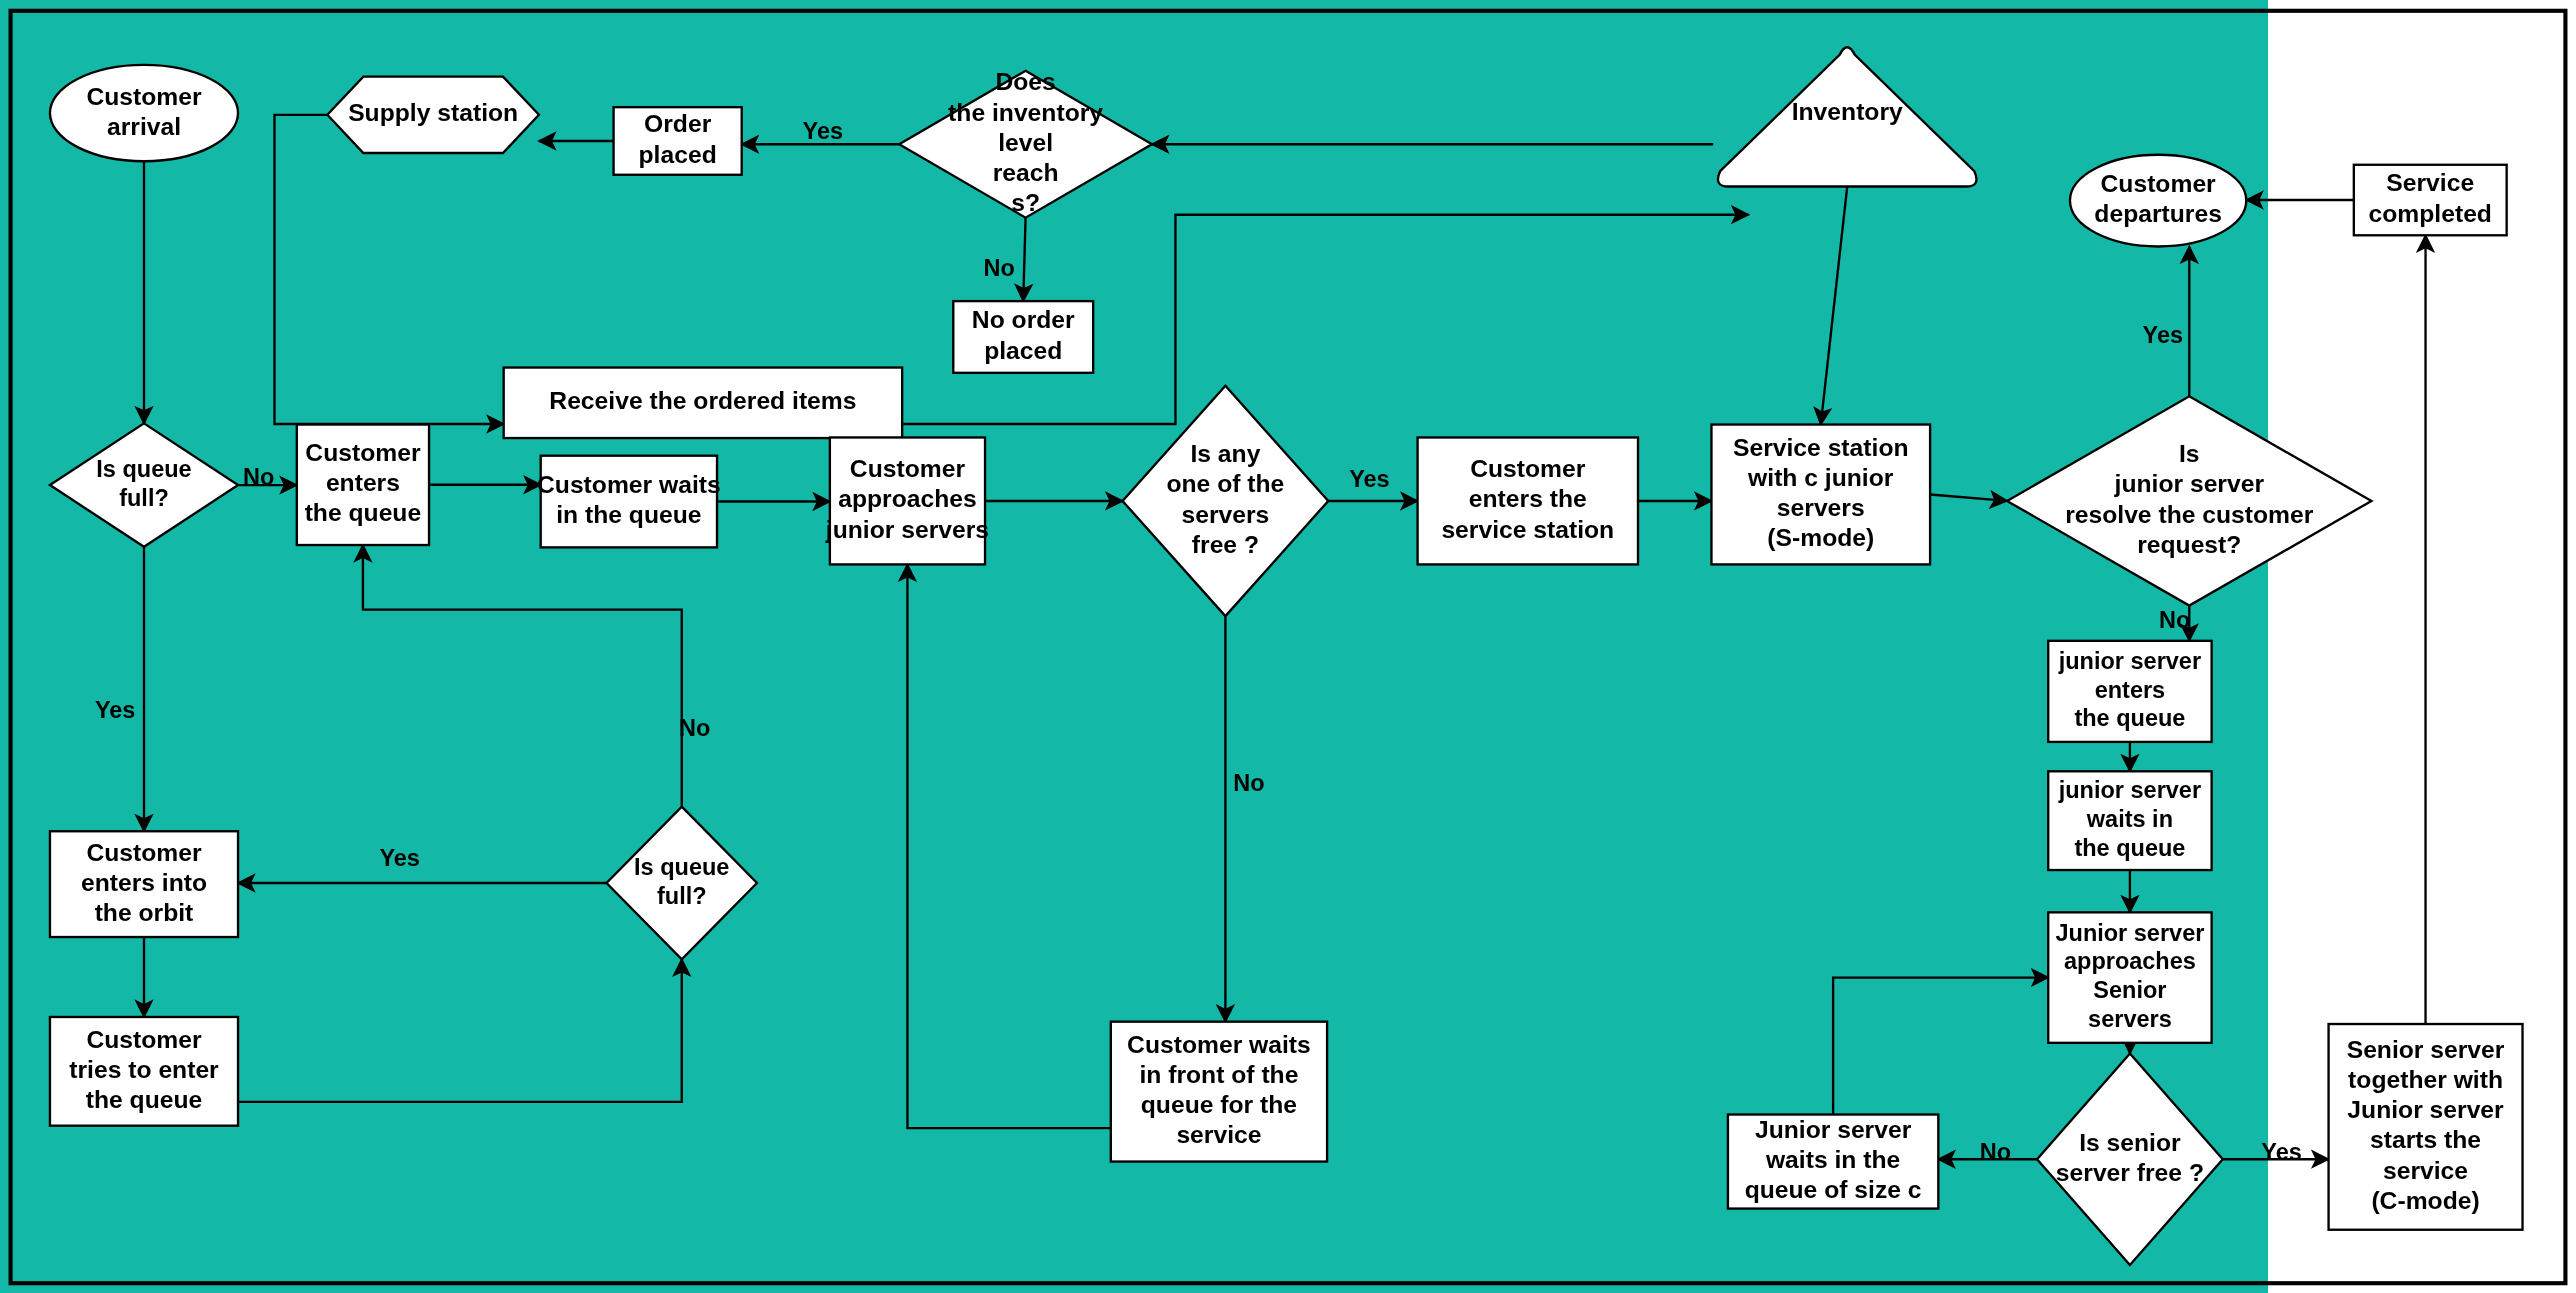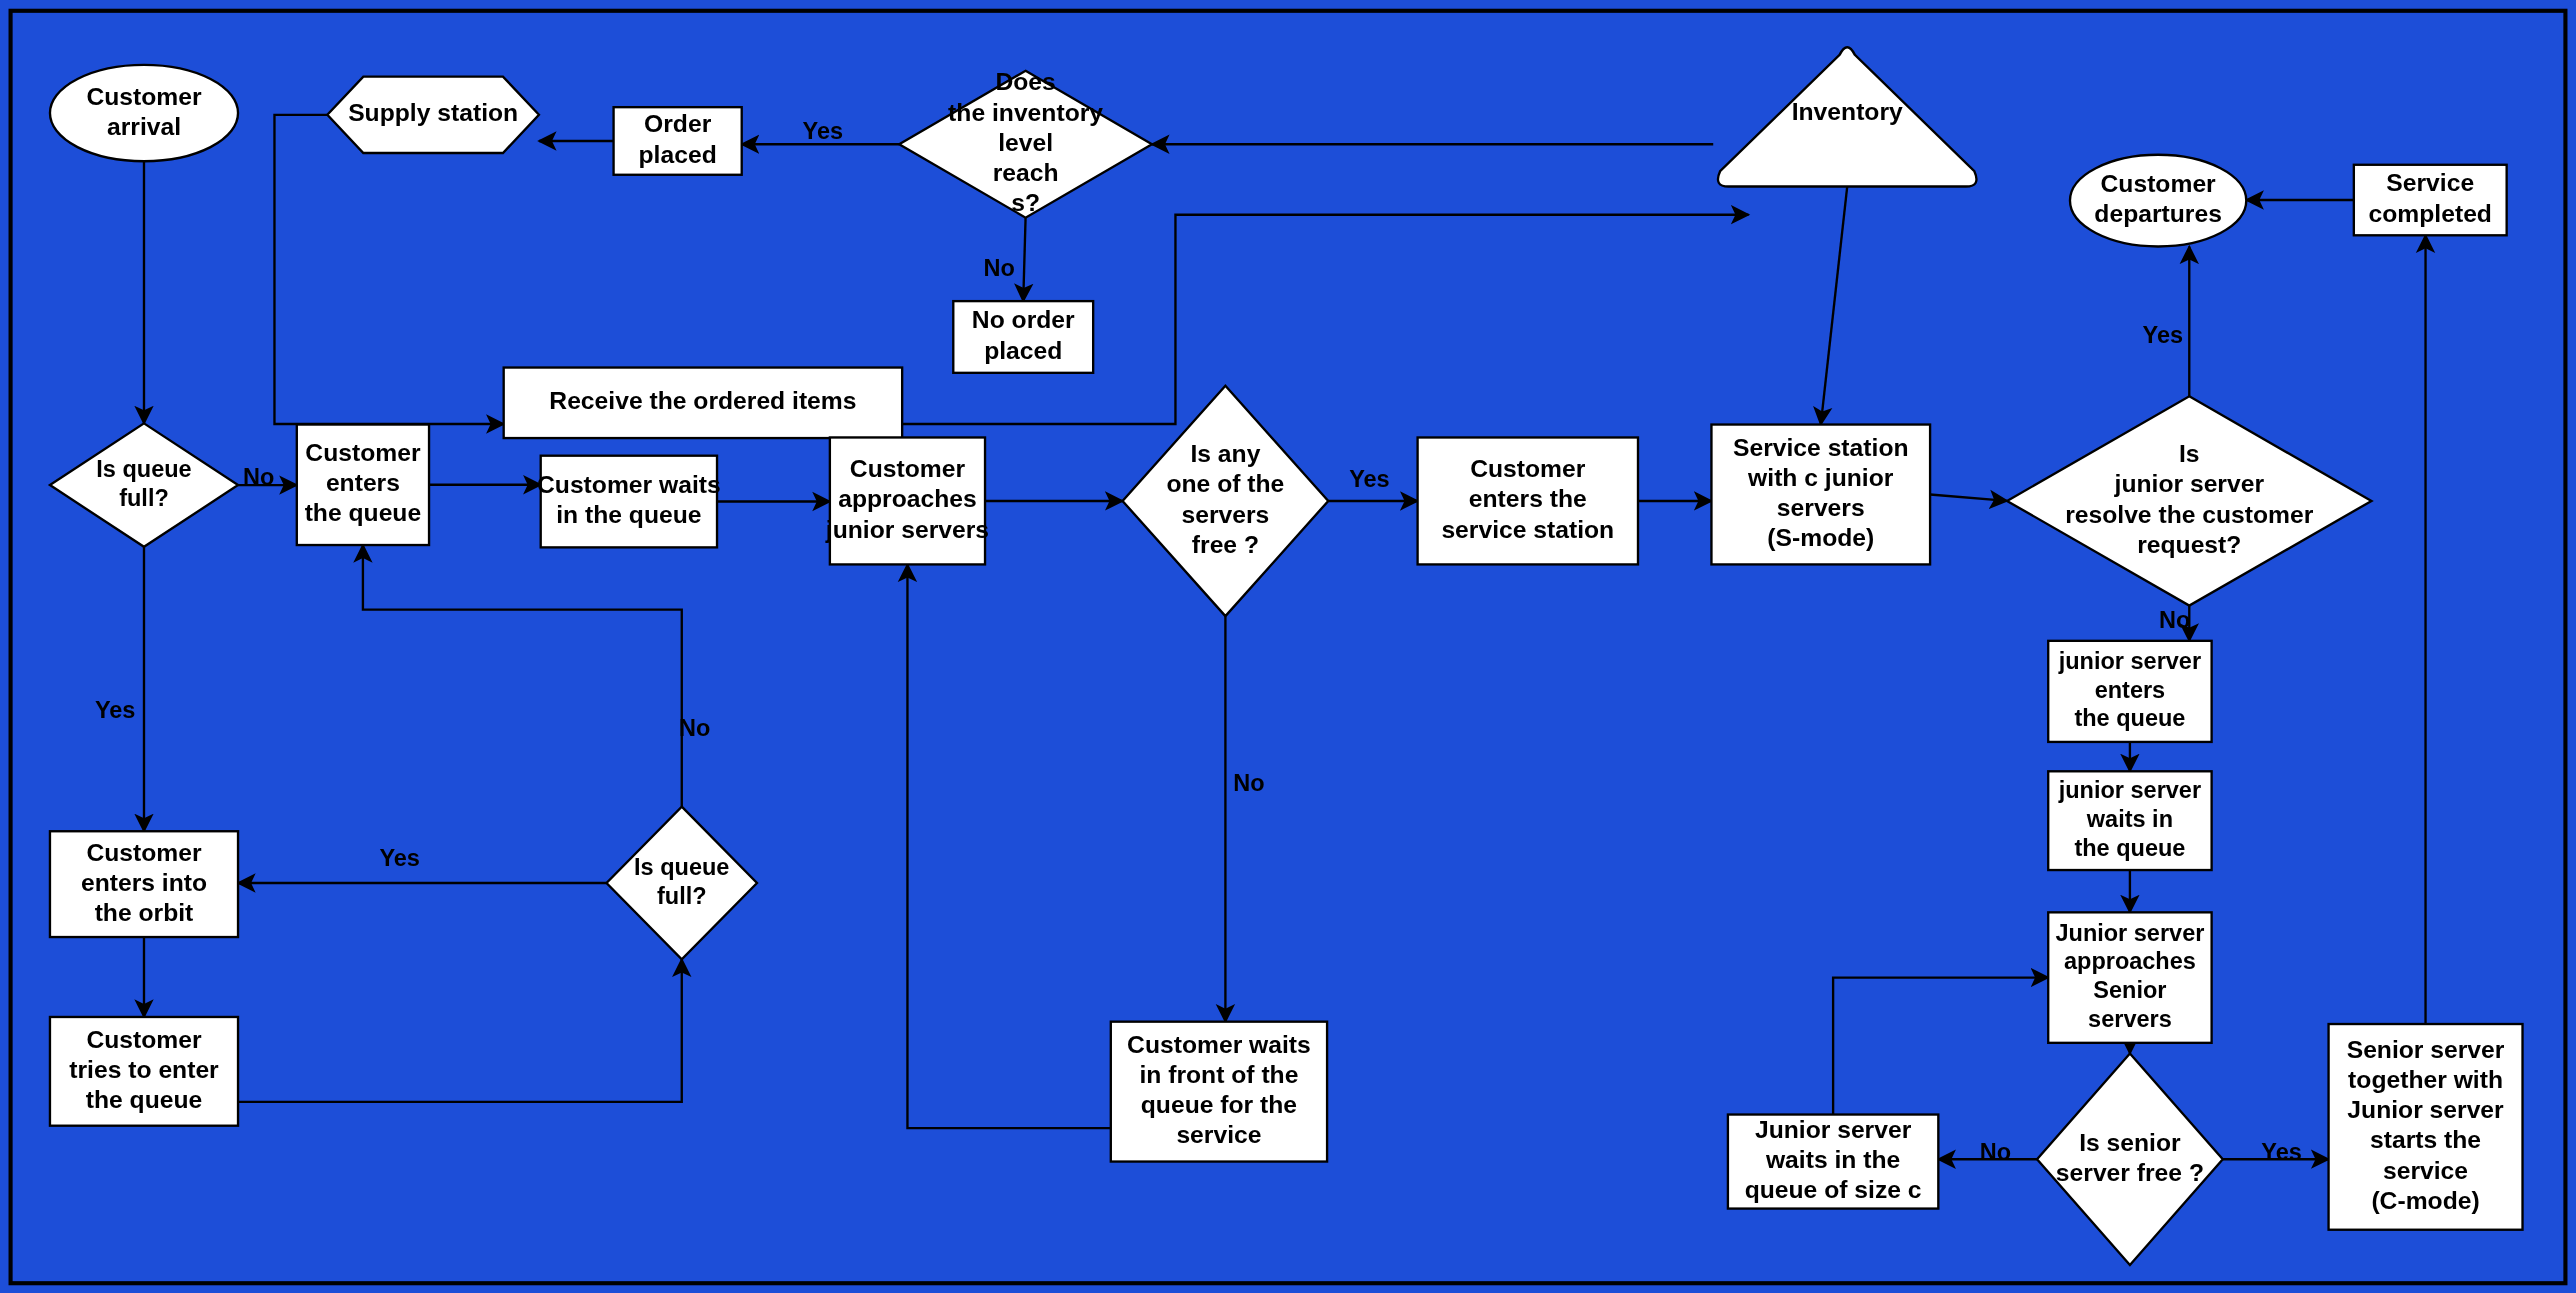--- a/index.html
+++ b/index.html
@@ -1,16 +1,16 @@
 <!DOCTYPE html>
 <html style="font-size:9.4px"><head>
 <meta charset="utf-8">
 <style>
   html,body{margin:0;padding:0;background:#ffffff;}
-  #stage{position:relative;width:2576px;height:1294px;background:#1d4ed8;text-align:right;}
+  #stage{position:relative;width:2268px;height:1294px;background:#14b8a6;text-align:right;}
   svg{display:block;}
   .shape{fill:#ffffff;stroke:#000000;stroke-width:4;}
   .frame{fill:none;stroke:#000000;stroke-width:7;}
   .edge{fill:none;stroke:#000000;stroke-width:4;}
   .nodetext{font-family:"Liberation Sans","DejaVu Sans",sans-serif;font-weight:bold;
             fill:#000000;text-anchor:middle;dominant-baseline:middle;}
   .lbl{font-family:"Liberation Sans","DejaVu Sans",sans-serif;font-weight:bold;
        fill:#000000;text-anchor:middle;dominant-baseline:middle;font-size:40px;}
 </style>
 </head>

